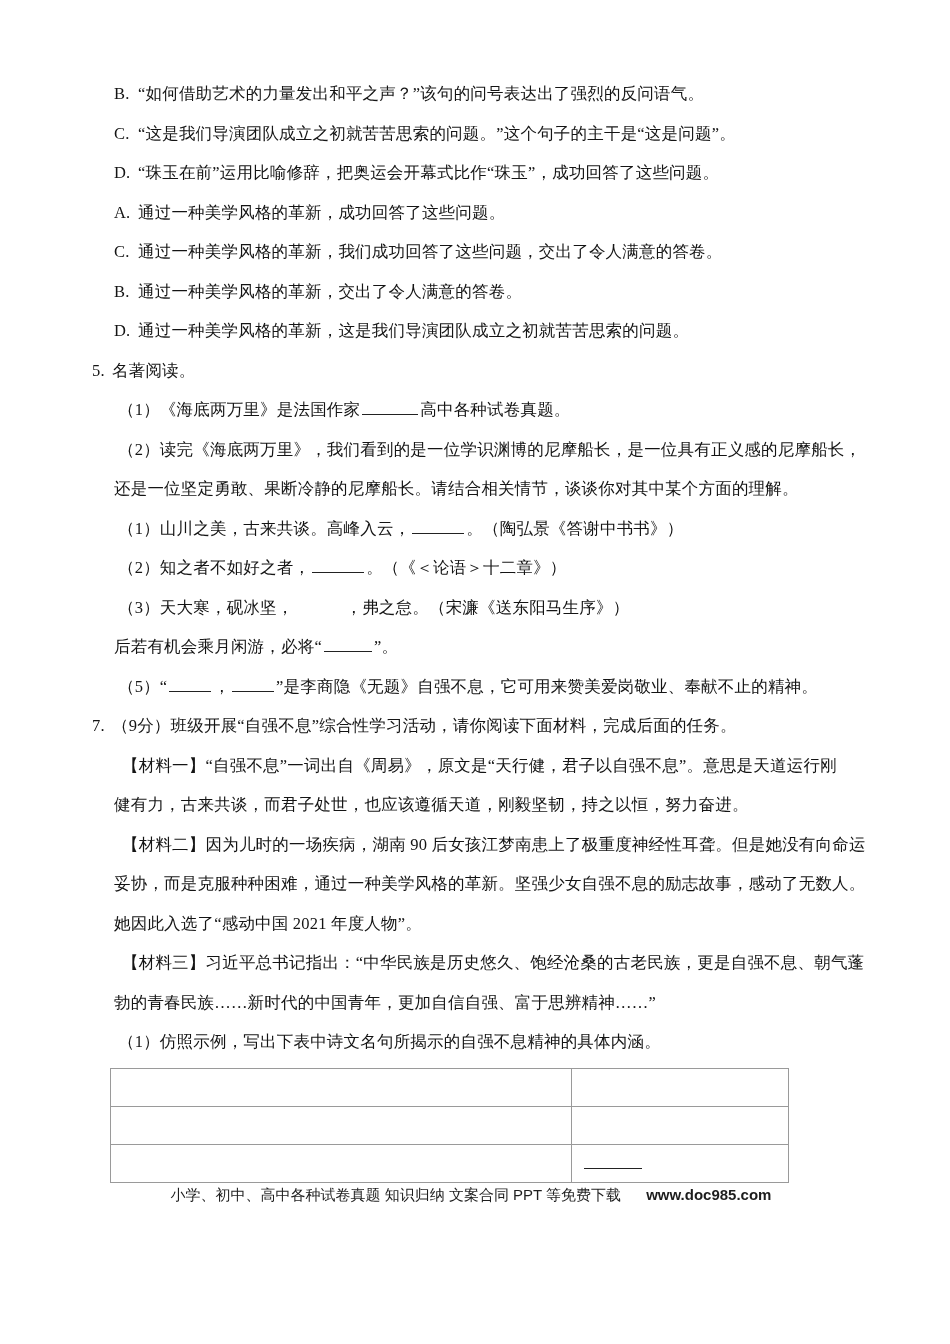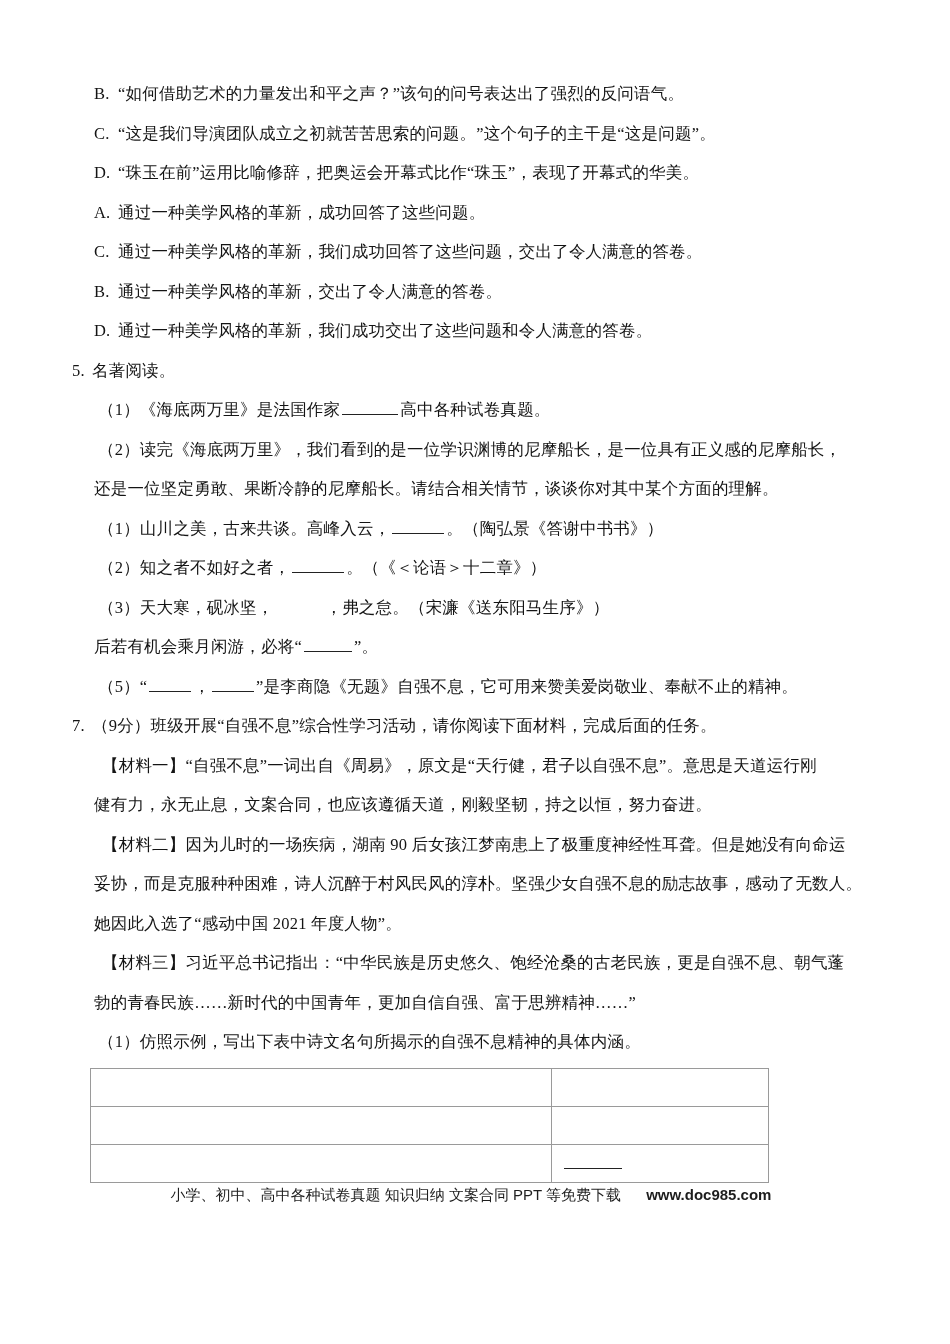--- a/index.html
+++ b/index.html
@@ -18,21 +18,21 @@
   .page {
     position: absolute;
     left: 0;
     top: 0;
     width: 950px;
     height: 1344px;
     background: #fff;
   }
   .content {
     position: absolute;
-    left: 72px;
+    left: 92px;
     top: 74px;
     width: 790px;
   }
 
   
   .line {
     font-size: 16.5px;
     line-height: 39.5px;
     letter-spacing: 0.2px;
     white-space: nowrap;
@@ -120,34 +120,34 @@
 <div class="page">
   <div class="content">
 
     <div class="line lvl1">
       <span class="opt">B.</span><span>“如何借助艺术的力量发出和平之声？”该句的问号表达出了强烈的反问语气。</span>
     </div>
     <div class="line lvl1">
       <span class="opt">C.</span><span>“这是我们导演团队成立之初就苦苦思索的问题。”这个句子的主干是“这是问题”。</span>
     </div>
     <div class="line lvl1">
-      <span class="opt">D.</span><span>“珠玉在前”运用比喻修辞，把奥运会开幕式比作“珠玉”，表现了开幕式的华美。</span>
+      <span class="opt">D.</span><span>“珠玉在前”运用比喻修辞，把奥运会开幕式比作“珠玉”，成功回答了这些问题。</span>
     </div>
 
     <div class="line lvl1">
       <span class="opt">A.</span><span>通过一种美学风格的革新，成功回答了这些问题。</span>
     </div>
     <div class="line lvl1">
       <span class="opt">C.</span><span>通过一种美学风格的革新，我们成功回答了这些问题，交出了令人满意的答卷。</span>
     </div>
     <div class="line lvl1">
       <span class="opt">B.</span><span>通过一种美学风格的革新，交出了令人满意的答卷。</span>
     </div>
     <div class="line lvl1">
-      <span class="opt">D.</span><span>通过一种美学风格的革新，我们成功交出了这些问题和令人满意的答卷。</span>
+      <span class="opt">D.</span><span>通过一种美学风格的革新，这是我们导演团队成立之初就苦苦思索的问题。</span>
     </div>
 
     <div class="line lvl0">
       <span class="num">5.</span><span>名著阅读。</span>
     </div>
     <div class="line lvl2">
       <span>（1）</span><span>《海底两万里》是法国作家</span><span class="blank w1"></span><span>高中各种试卷真题。</span>
     </div>
     <div class="line lvl2">
       <span>（2）</span><span>读完《海底两万里》，我们看到的是一位学识渊博的尼摩船长，是一位具有正义感的尼摩船长，</span>
@@ -173,28 +173,28 @@
     </div>
 
     <div class="line lvl0">
       <span class="num">7.</span><span>（9分）班级开展“自强不息”综合性学习活动，请你阅读下面材料，完成后面的任务。</span>
     </div>
 
     <div class="line lvl2b">
       <span>【材料一】</span><span>“自强不息”一词出自《周易》，原文是“天行健，君子以自强不息”。意思是天道运行刚</span>
     </div>
     <div class="line cont">
-      <span>健有力，永无止息，文案合同，也应该遵循天道，刚毅坚韧，持之以恒，努力奋进。</span>
+      <span>健有力，古来共谈，而君子处世，也应该遵循天道，刚毅坚韧，持之以恒，努力奋进。</span>
     </div>
 
     <div class="line lvl2b">
       <span>【材料二】</span><span>因为儿时的一场疾病，湖南 90 后女孩江梦南患上了极重度神经性耳聋。但是她没有向命运</span>
     </div>
     <div class="line cont">
-      <span>妥协，而是克服种种困难，诗人沉醉于村风民风的淳朴。坚强少女自强不息的励志故事，感动了无数人。</span>
+      <span>妥协，而是克服种种困难，通过一种美学风格的革新。坚强少女自强不息的励志故事，感动了无数人。</span>
     </div>
     <div class="line cont">
       <span>她因此入选了“感动中国 2021 年度人物”。</span>
     </div>
 
     <div class="line lvl2b">
       <span>【材料三】</span><span>习近平总书记指出：“中华民族是历史悠久、饱经沧桑的古老民族，更是自强不息、朝气蓬</span>
     </div>
     <div class="line cont">
       <span>勃的青春民族……新时代的中国青年，更加自信自强、富于思辨精神……”</span>

